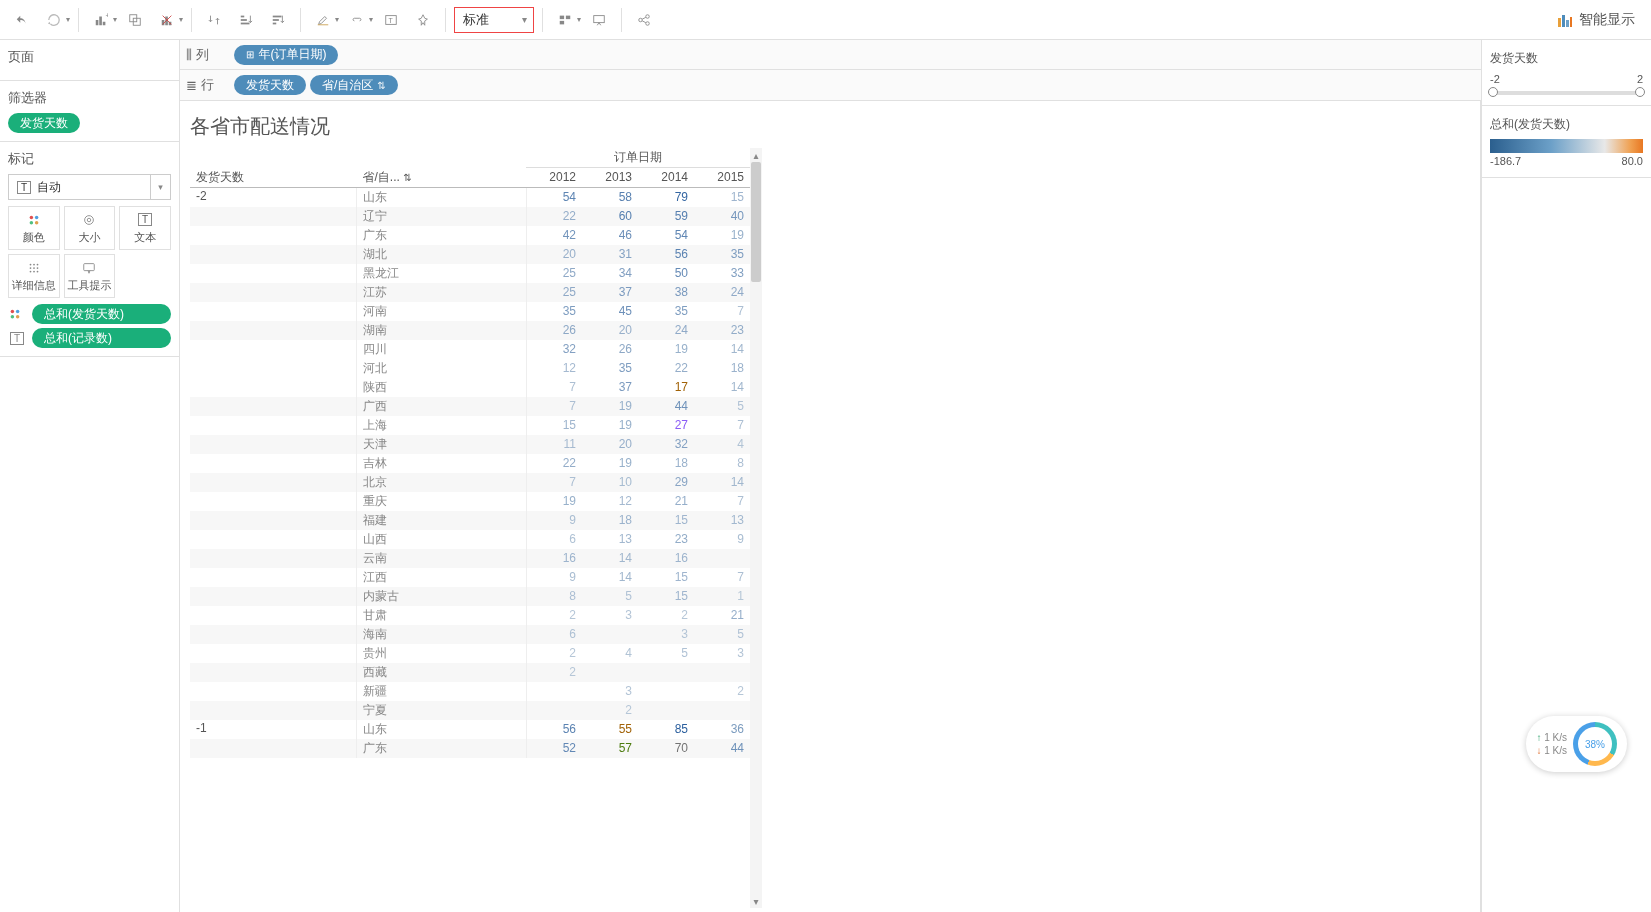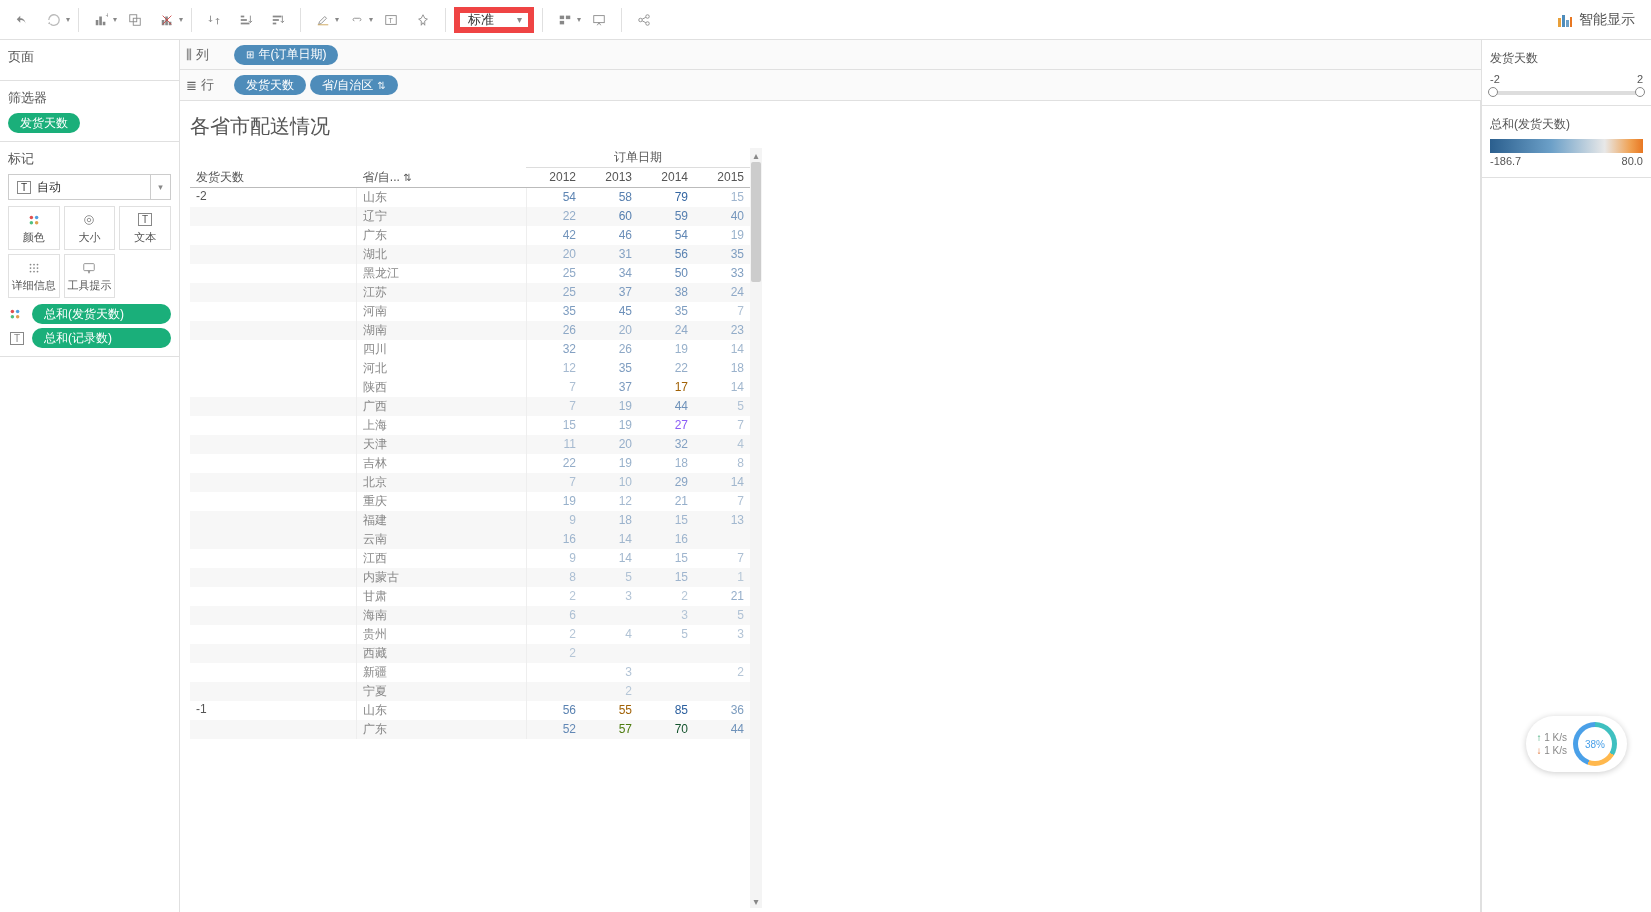--- a/index.html
+++ b/index.html
@@ -4,21 +4,21 @@
 <style>
 * { box-sizing: border-box; margin: 0; padding: 0; font-family: "Microsoft YaHei", Arial, sans-serif; }
 body { background: #fff; font-size: 12px; color: #333; overflow: hidden; }
 
 
 .toolbar { height: 40px; display: flex; align-items: center; border-bottom: 1px solid #e0e0e0; padding: 0 8px; justify-content: space-between; }
 .toolbar-left { display: flex; align-items: center; gap: 4px; }
 .toolbar-right { display: flex; align-items: center; gap: 6px; color: #555; font-size: 14px; padding-right: 8px; }
 .tb-btn { width: 28px; height: 28px; display: flex; align-items: center; justify-content: center; cursor: pointer; color: #666; border-radius: 2px; }
 .tb-sep { width: 1px; height: 24px; background: #e0e0e0; margin: 0 4px; }
-.tb-drop { height: 26px; border: 6px solid #ef4444; padding: 0 20px 0 8px; display: flex; align-items: center; position: relative; font-size: 13px; min-width: 80px; }
+.tb-drop { height: 26px; border: 1px solid #ef4444; padding: 0 20px 0 8px; display: flex; align-items: center; position: relative; font-size: 13px; min-width: 80px; }
 .tb-drop::after { content:"▾"; position: absolute; right: 6px; color:#888; font-size:10px; }
 .tb-btn-drop { display:flex; align-items:center; }
 .tb-btn-drop .arrow { font-size:8px; color:#888; margin-left:-2px; }
 
 
 .worksurface { display: flex; height: calc(100% - 40px); }
 .leftcol { width: 180px; flex-shrink: 0; display: flex; flex-direction: column; border-right: 1px solid #e0e0e0; }
 .midcol { flex: 1; display: flex; flex-direction: column; min-width: 0; }
 .rightcol { width: 170px; flex-shrink: 0; border-left: 1px solid #e0e0e0; }
 
@@ -520,20 +520,28 @@
                     <td class="val" style="color:rgb(172,191,211)">7</td>
                   </tr>
                   <tr class="even">
                     <td class="lab"></td>
                     <td class="lab">福建</td>
                     <td class="val" style="color:rgb(169,189,210)">9</td>
                     <td class="val" style="color:rgb(154,178,204)">18</td>
                     <td class="val" style="color:rgb(159,181,206)">15</td>
                     <td class="val" style="color:rgb(162,184,207)">13</td>
                   </tr>
+                  <tr>
+                    <td class="lab"></td>
+                    <td class="lab">山西</td>
+                    <td class="val" style="color:rgb(174,193,212)">6</td>
+                    <td class="val" style="color:rgb(162,184,207)">13</td>
+                    <td class="val" style="color:rgb(146,172,200)">23</td>
+                    <td class="val" style="color:rgb(169,189,210)">9</td>
+                  </tr>
                   <tr class="even">
                     <td class="lab"></td>
                     <td class="lab">云南</td>
                     <td class="val" style="color:rgb(157,180,205)">16</td>
                     <td class="val" style="color:rgb(161,183,206)">14</td>
                     <td class="val" style="color:rgb(157,180,205)">16</td>
                     <td class="val" style="color:#ccc"></td>
                   </tr>
                   <tr>
                     <td class="lab"></td>
@@ -605,21 +613,21 @@
                     <td class="val" style="color:rgb(91,131,178)">56</td>
                     <td class="val" style="color:#a16207">55</td>
                     <td class="val" style="color:rgb(43,95,158)">85</td>
                     <td class="val" style="color:rgb(124,156,191)">36</td>
                   </tr>
                   <tr class="even">
                     <td class="lab"></td>
                     <td class="lab">广东</td>
                     <td class="val" style="color:rgb(98,136,181)">52</td>
                     <td class="val" style="color:#4d7c0f">57</td>
-                    <td class="val" style="color:#14532d">70</td>
+                    <td class="val" style="color:#737373">70</td>
                     <td class="val" style="color:rgb(111,146,186)">44</td>
                   </tr>
                 </tbody>
             </table>
           </div>
           <div class="scrollbar">
             <div class="scroll-arrow up">▴</div>
             <div class="scroll-thumb" style="top:14px;"></div>
             <div class="scroll-arrow down">▾</div>
           </div>

